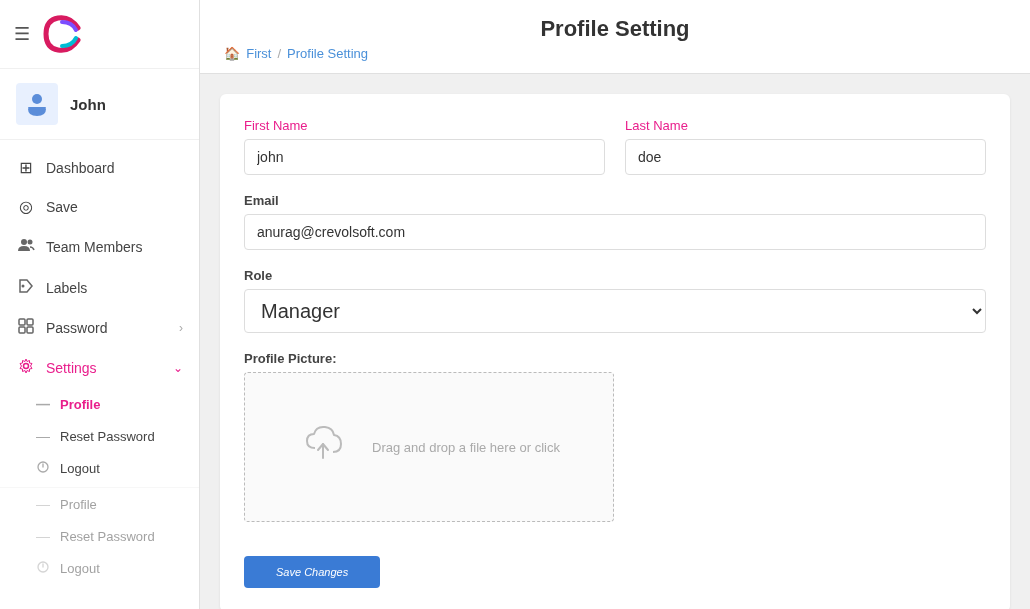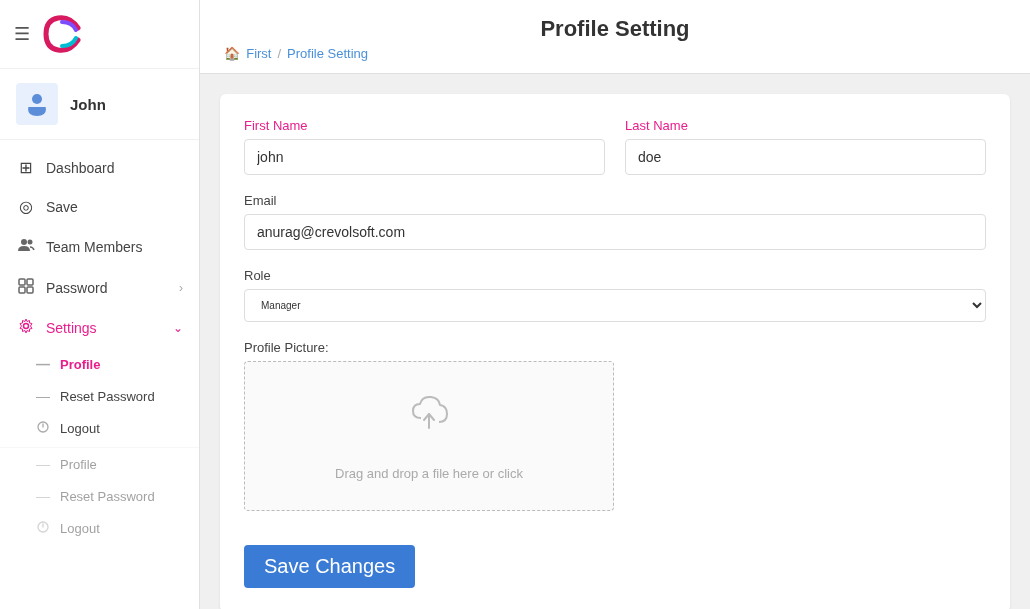--- a/index.html
+++ b/index.html
@@ -164,73 +164,74 @@
 
     .form-group.full-width { flex: 1 1 100%; }
 
     .form-label {
       font-size: 13px;
       color: #e91e8c;
       margin-bottom: 6px;
       font-weight: 500;
     }
 
-    .form-label.black { color: #444; }
+    .form-label.black { color: #444; font-weight: bold; }
 
     .form-input {
       border: 1px solid #ddd;
       border-radius: 4px;
       padding: 9px 12px;
       font-size: 14px;
       color: #333;
       outline: none;
       width: 100%;
     }
 
     .form-select {
       border: 1px solid #ddd;
       border-radius: 4px;
       padding: 9px 12px;
-      font-size: 10px;
+      font-size: 20px;
       color: #333;
       outline: none;
       width: 100%;
       background: #fff;
       appearance: auto;
     }
 
     .upload-area {
       border: 1px dashed #bbb;
       border-radius: 4px;
       width: 370px;
       height: 150px;
       display: flex;
-      flex-direction: column;
+      flex-direction: row;
       align-items: center;
       justify-content: center;
       cursor: pointer;
       color: #aaa;
       font-size: 13px;
       background: #fafafa;
       gap: 24px;
     }
 
     .upload-icon {
       margin-bottom: 10px;
     }
 
     .save-button {
       background: #3a7bd5;
       color: #fff;
       border: none;
       border-radius: 4px;
-      padding: 10px 20px;
-      font-size: 20px;
+      padding: 10px 32px;
+      font-size: 11px;
       cursor: pointer;
       margin-top: 16px;
+      font-style: italic;
     }
   </style>
 </head>
 <body>
 
 <div id="sidebar">
   <div class="sidebar-header">
     <span class="hamburger-icon">☰</span>
 
     <svg class="logo-svg" viewBox="0 0 44 44" xmlns="http://www.w3.org/2000/svg">
@@ -271,20 +272,29 @@
         <svg width="18" height="18" viewBox="0 0 18 18" fill="none" xmlns="http://www.w3.org/2000/svg">
           <circle cx="7" cy="6" r="3" fill="#666"></circle>
           <circle cx="13" cy="6" r="2.5" fill="#666"></circle>
           <path d="M1 15 Q1 10 7 10 Q13 10 13 15" fill="#666"></path>
           <path d="M13 11 Q16 11 17 14" stroke="#666" stroke-width="1.5" fill="none"></path>
         </svg>
       </span>
       <span class="nav-label">Team Members</span>
     </div>
 
+    <div class="nav-item">
+      <span class="nav-icon">
+        <svg width="16" height="16" viewBox="0 0 16 16" fill="none" xmlns="http://www.w3.org/2000/svg">
+          <path d="M2 2 L9 2 L14 8 L9 14 L2 14 Z" stroke="#666" stroke-width="1.5" fill="none"></path>
+          <circle cx="5" cy="8" r="1.5" fill="#666"></circle>
+        </svg>
+      </span>
+      <span class="nav-label">Labels</span>
+    </div>
 
     <div class="nav-item">
       <span class="nav-icon">
         <svg width="16" height="16" viewBox="0 0 16 16" fill="none" xmlns="http://www.w3.org/2000/svg">
           <rect x="1" y="1" width="6" height="6" rx="1" stroke="#666" stroke-width="1.5"></rect>
           <rect x="9" y="1" width="6" height="6" rx="1" stroke="#666" stroke-width="1.5"></rect>
           <rect x="1" y="9" width="6" height="6" rx="1" stroke="#666" stroke-width="1.5"></rect>
           <rect x="9" y="9" width="6" height="6" rx="1" stroke="#666" stroke-width="1.5"></rect>
         </svg>
       </span>

